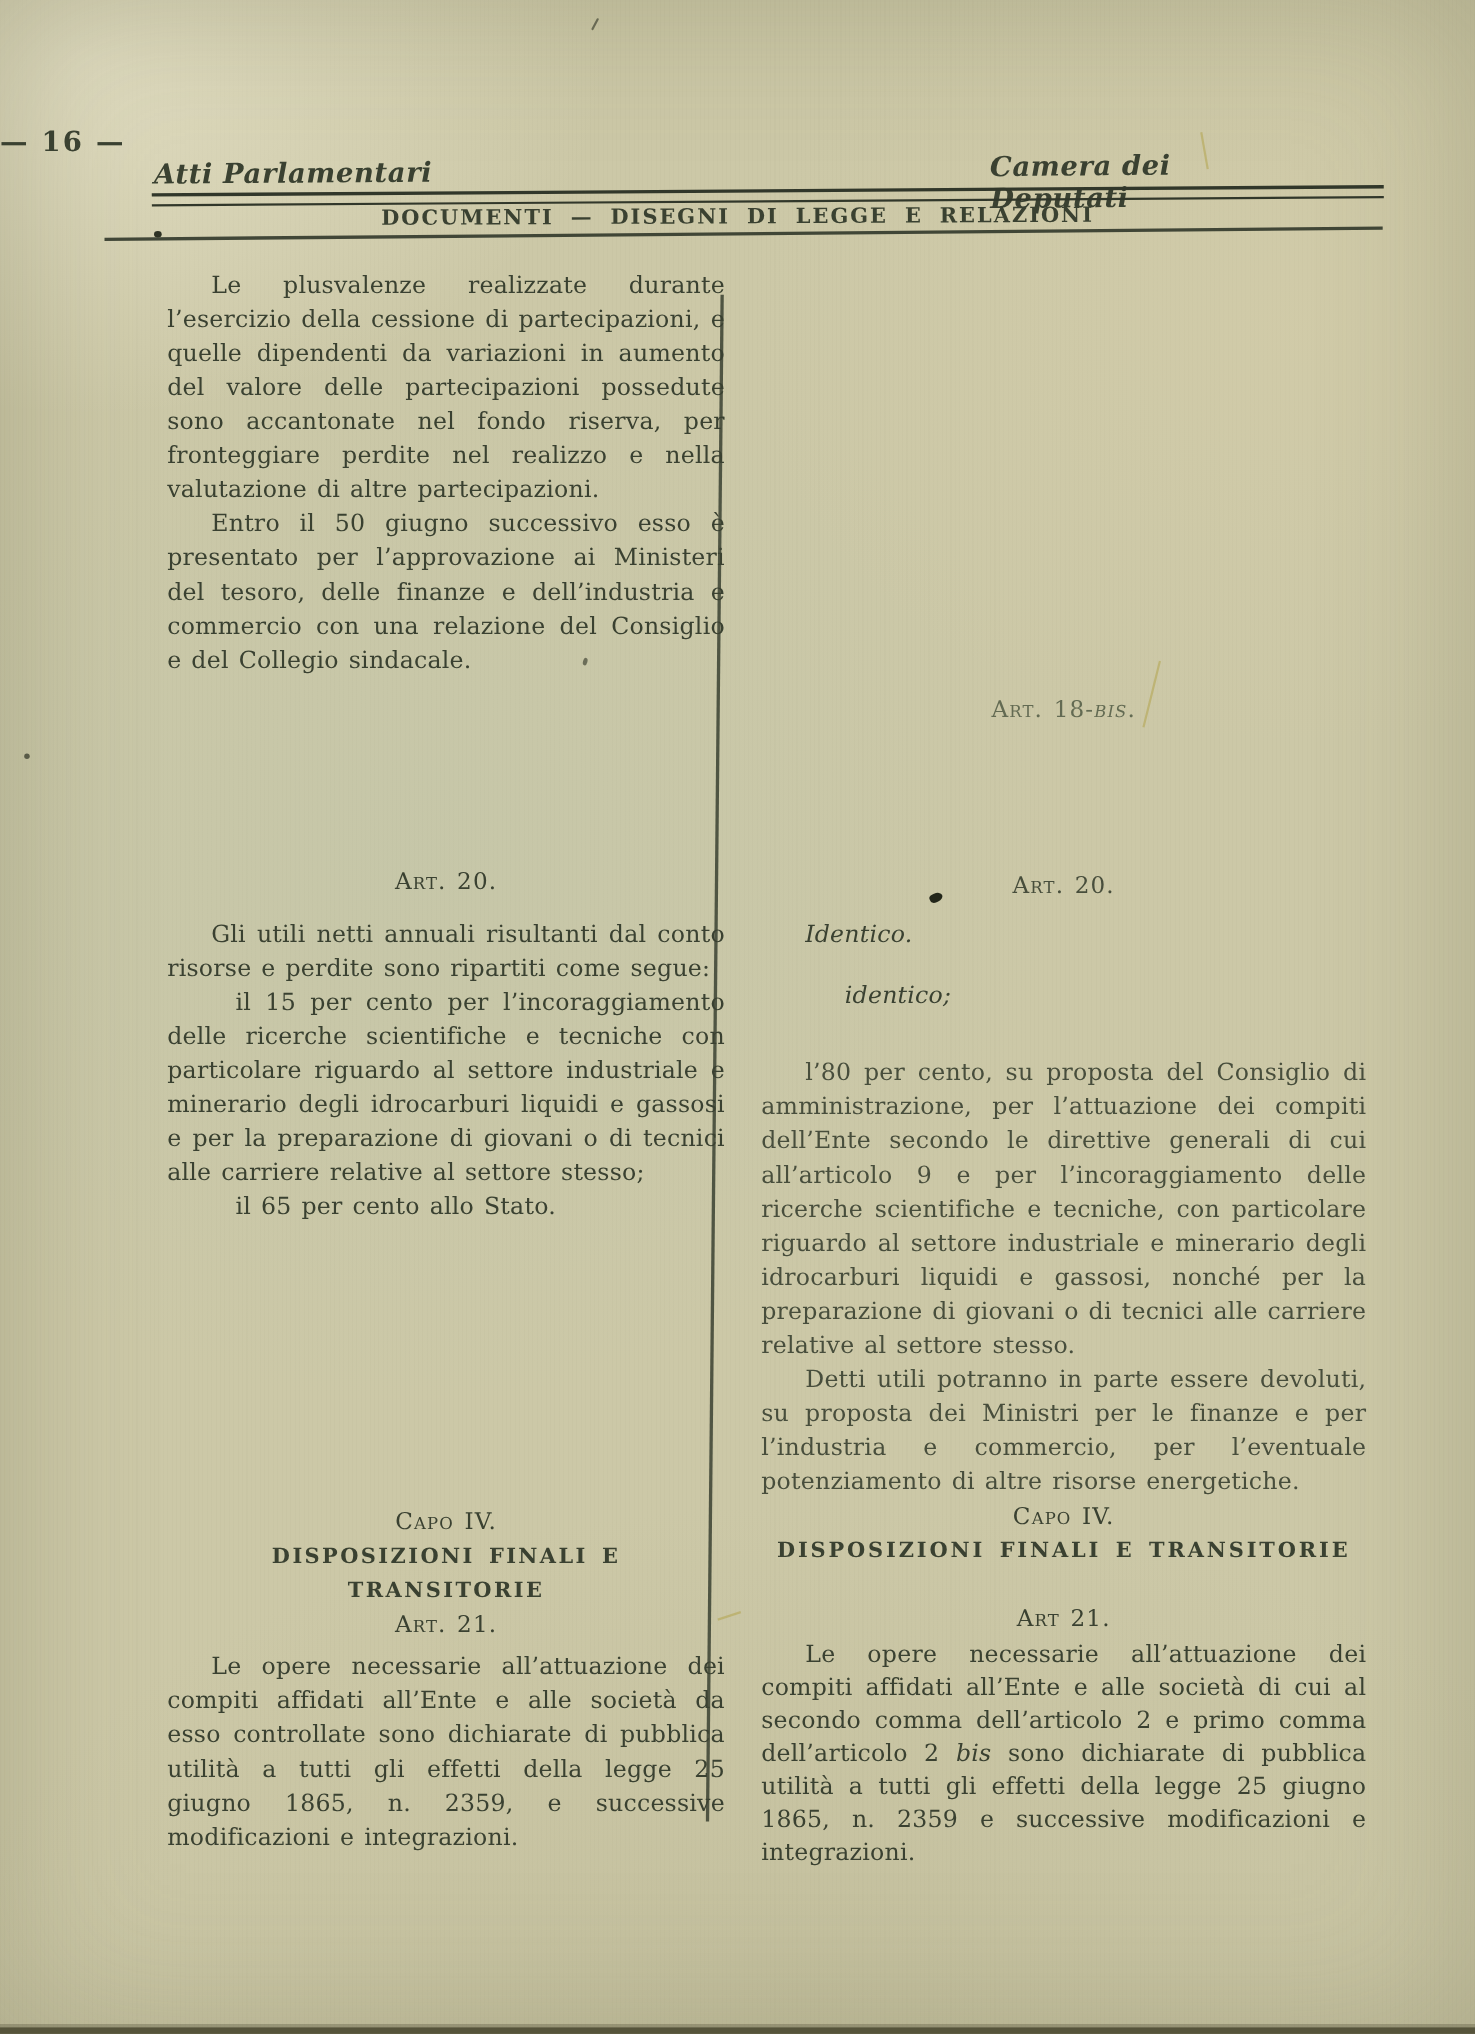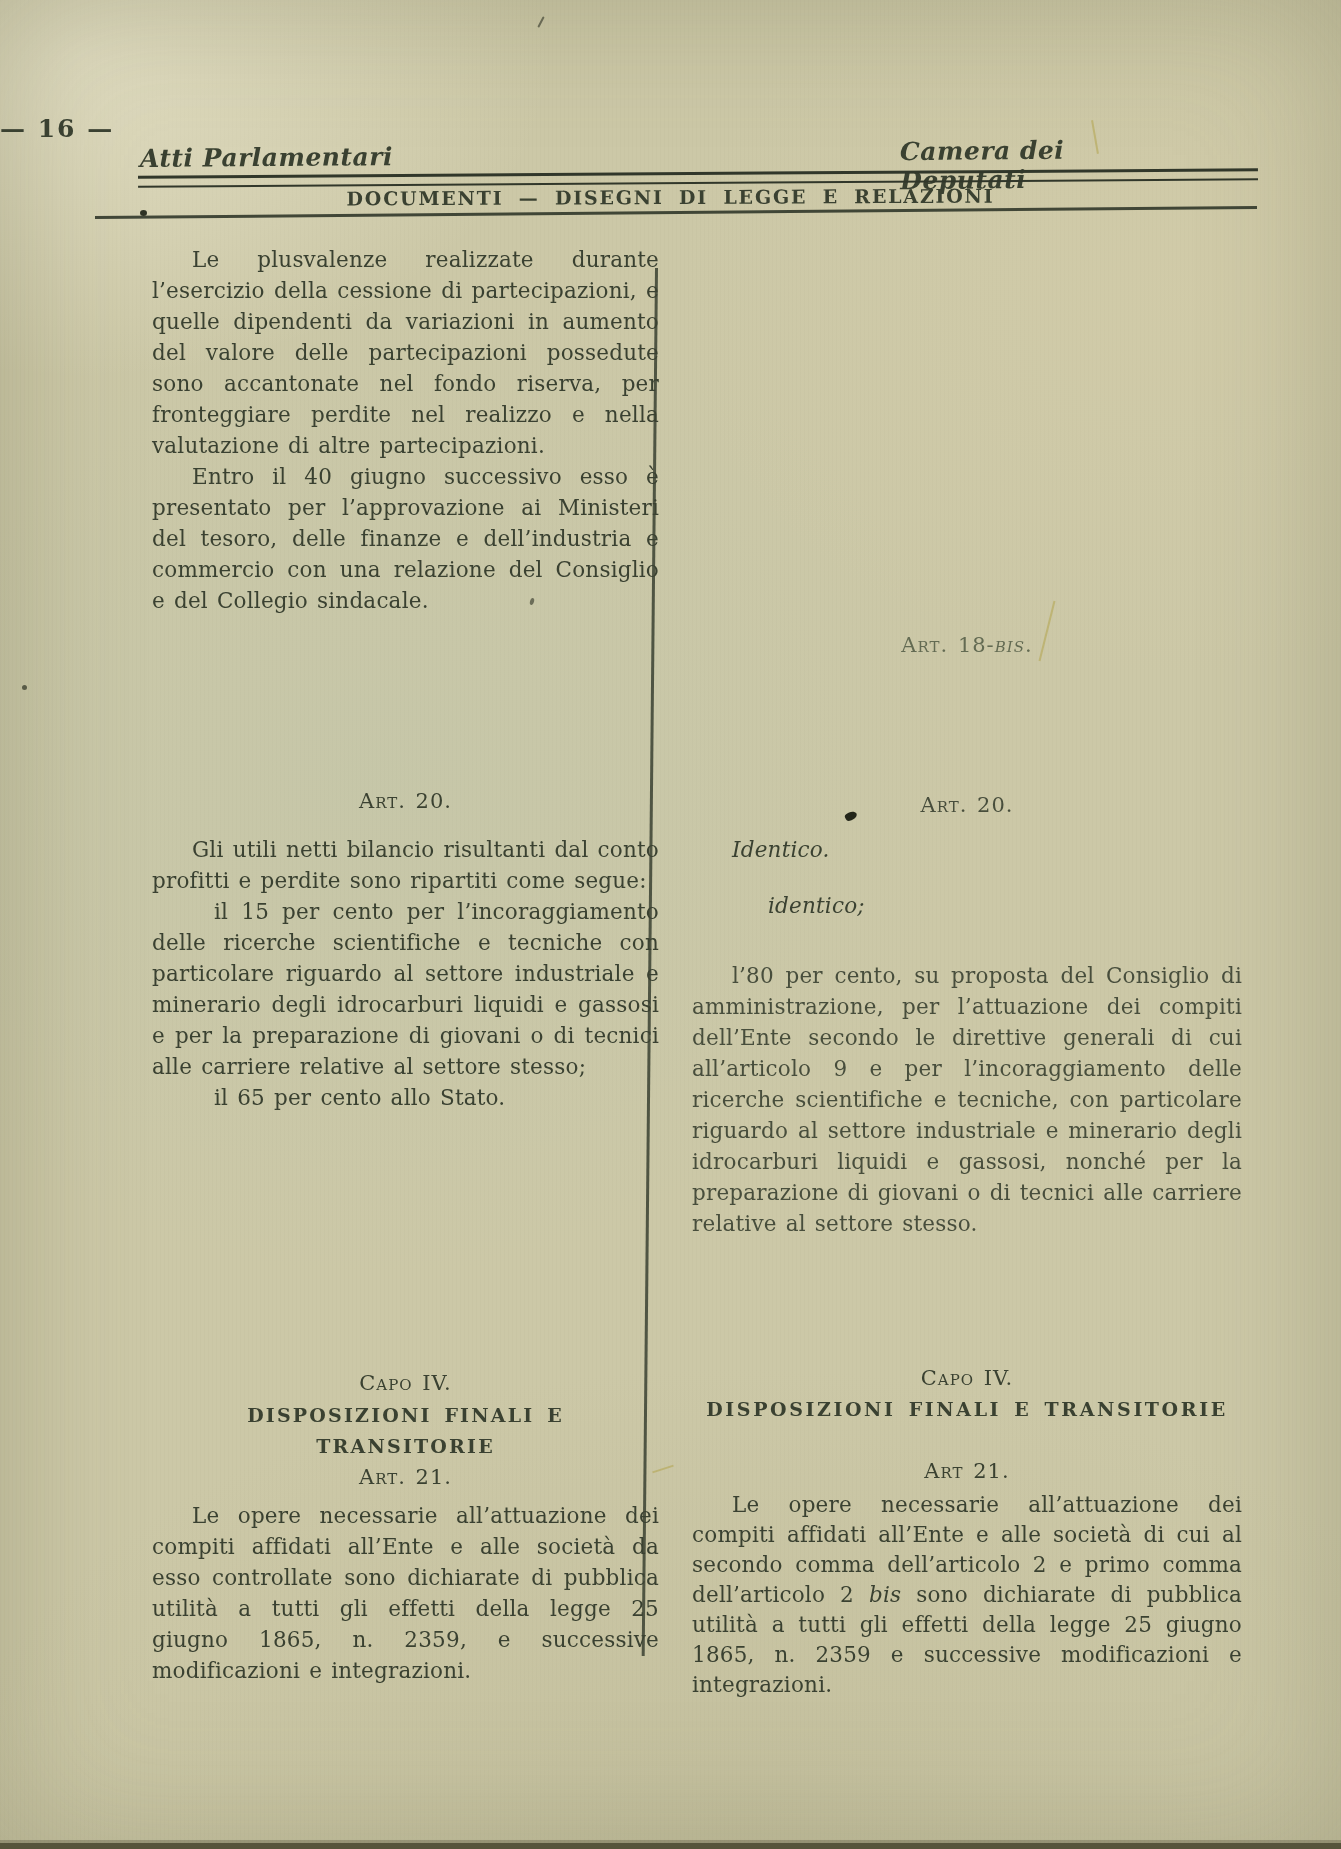--- a/index.html
+++ b/index.html
@@ -55,27 +55,27 @@
   <div class="abs masthead-right">Camera dei Deputati</div>
   <div class="abs rule-double"></div>
   <div class="abs subtitle">DOCUMENTI — DISEGNI DI LEGGE E RELAZIONI</div>
   <div class="abs rule-thin"></div>
 
   <div class="abs divider"></div>
 
   <div class="col col-left">
     <div class="sec indent" style="top:6px;">
       <p>Le plusvalenze realizzate durante l’esercizio della cessione di partecipazioni, e quelle dipendenti da variazioni in aumento del valore delle partecipazioni possedute sono accantonate nel fondo riserva, per fronteggiare perdite nel realizzo e nella valutazione di altre partecipazioni.</p>
-      <p>Entro il 40 giugno successivo esso è presentato per l’approvazione ai Ministeri del tesoro, delle finanze e dell’industria e commercio con una relazione del Consiglio e del Collegio sindacale.</p>
+      <p>Entro il 50 giugno successivo esso è presentato per l’approvazione ai Ministeri del tesoro, delle finanze e dell’industria e commercio con una relazione del Consiglio e del Collegio sindacale.</p>
     </div>
 
     <div class="sec heading" style="top:548px;">Art. 20.</div>
 
     <div class="sec indent indent2" style="top:596px;">
-      <p class="indent" style="text-indent:40px;">Gli utili netti bilancio risultanti dal conto profitti e perdite sono ripartiti come segue:</p>
+      <p class="indent" style="text-indent:40px;">Gli utili netti annuali risultanti dal conto risorse e perdite sono ripartiti come segue:</p>
       <p>il 15 per cento per l’incoraggiamento delle ricerche scientifiche e tecniche con particolare riguardo al settore industriale e minerario degli idrocarburi liquidi e gassosi e per la preparazione di giovani o di tecnici alle carriere relative al settore stesso;</p>
       <p>il 65 per cento allo Stato.</p>
     </div>
 
     <div class="sec heading" style="top:1130px;">Capo IV.</div>
     <div class="sec capo-title" style="top:1162px;">DISPOSIZIONI FINALI E TRANSITORIE</div>
     <div class="sec heading" style="top:1224px;">Art. 21.</div>
 
     <div class="sec indent" style="top:1262px;">
       <p>Le opere necessarie all’attuazione dei compiti affidati all’Ente e alle società da esso controllate sono dichiarate di pubblica utilità a tutti gli effetti della legge 25 giugno 1865, n. 2359, e successive modificazioni e integrazioni.</p>
@@ -88,20 +88,21 @@
     </div>
 
 
     <div class="sec heading semi-faint" style="top:552px;">Art. 20.</div>
 
     <div class="sec ital" style="top:596px;text-indent:40px;">Identico.</div>
     <div class="sec ital" style="top:652px;text-indent:76px;">identico;</div>
 
     <div class="sec indent semi-faint" style="top:722px;">
       <p>l’80 per cento, su proposta del Consiglio di amministrazione, per l’attuazione dei compiti dell’Ente secondo le direttive generali di cui all’articolo 9 e per l’incoraggiamento delle ricerche scientifiche e tecniche, con particolare riguardo al settore industriale e minerario degli idrocarburi liquidi e gassosi, nonché per la preparazione di giovani o di tecnici alle carriere relative al settore stesso.</p>
+      <p>Detti utili potranno in parte essere devoluti, su proposta dei Ministri per le finanze e per l’industria e commercio, per l’eventuale potenziamento di altre risorse energetiche.</p>
     </div>
 
     <div class="sec heading" style="top:1125px;">Capo IV.</div>
     <div class="sec capo-title" style="top:1156px;letter-spacing:2.6px;">DISPOSIZIONI FINALI E TRANSITORIE</div>
     <div class="sec heading" style="top:1218px;">Art 21.</div>
 
     <div class="sec" style="top:1252px;line-height:30px;">
       <p style="text-indent:40px;"><span>Le opere necessarie all’attuazione dei compiti affidati all’Ente e alle società di cui al secondo comma dell’articolo 2 e primo comma dell’articolo 2 </span><span class="ital">bis</span><span> sono dichiarate di pubblica utilità a tutti gli effetti della legge 25 giugno 1865, n. 2359 e successive modificazioni e integrazioni.</span></p>
     </div>
   </div>

